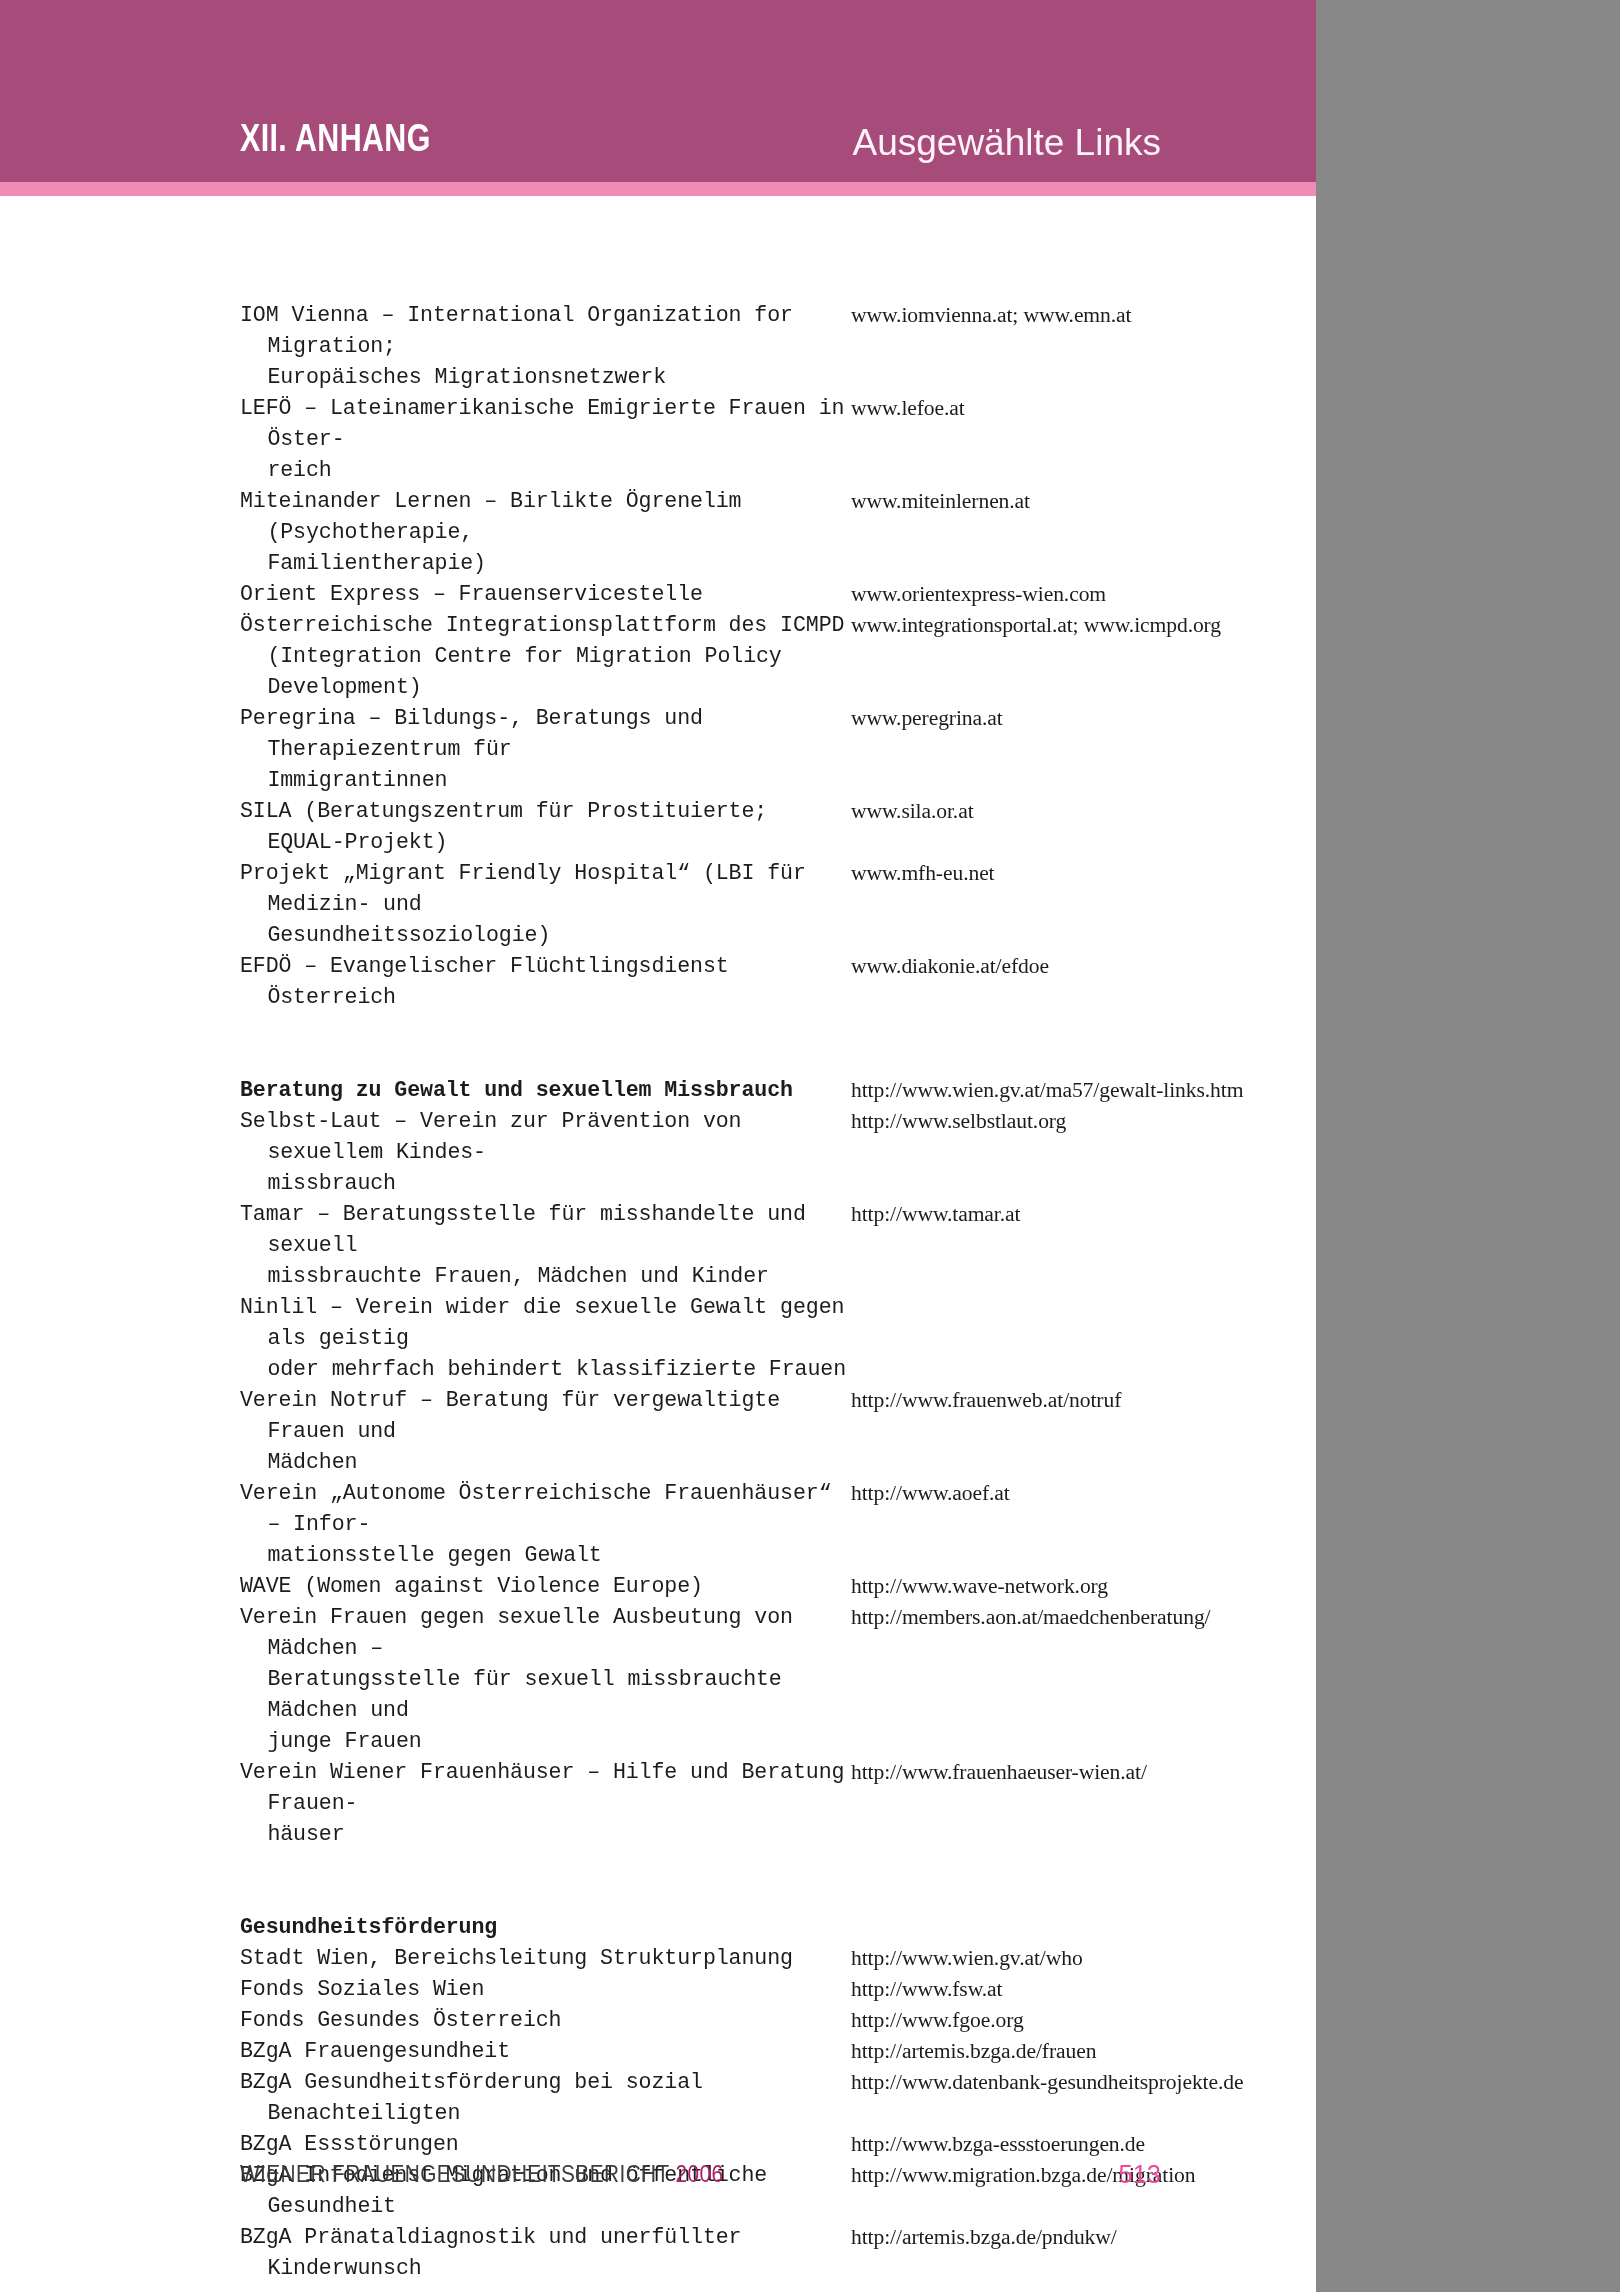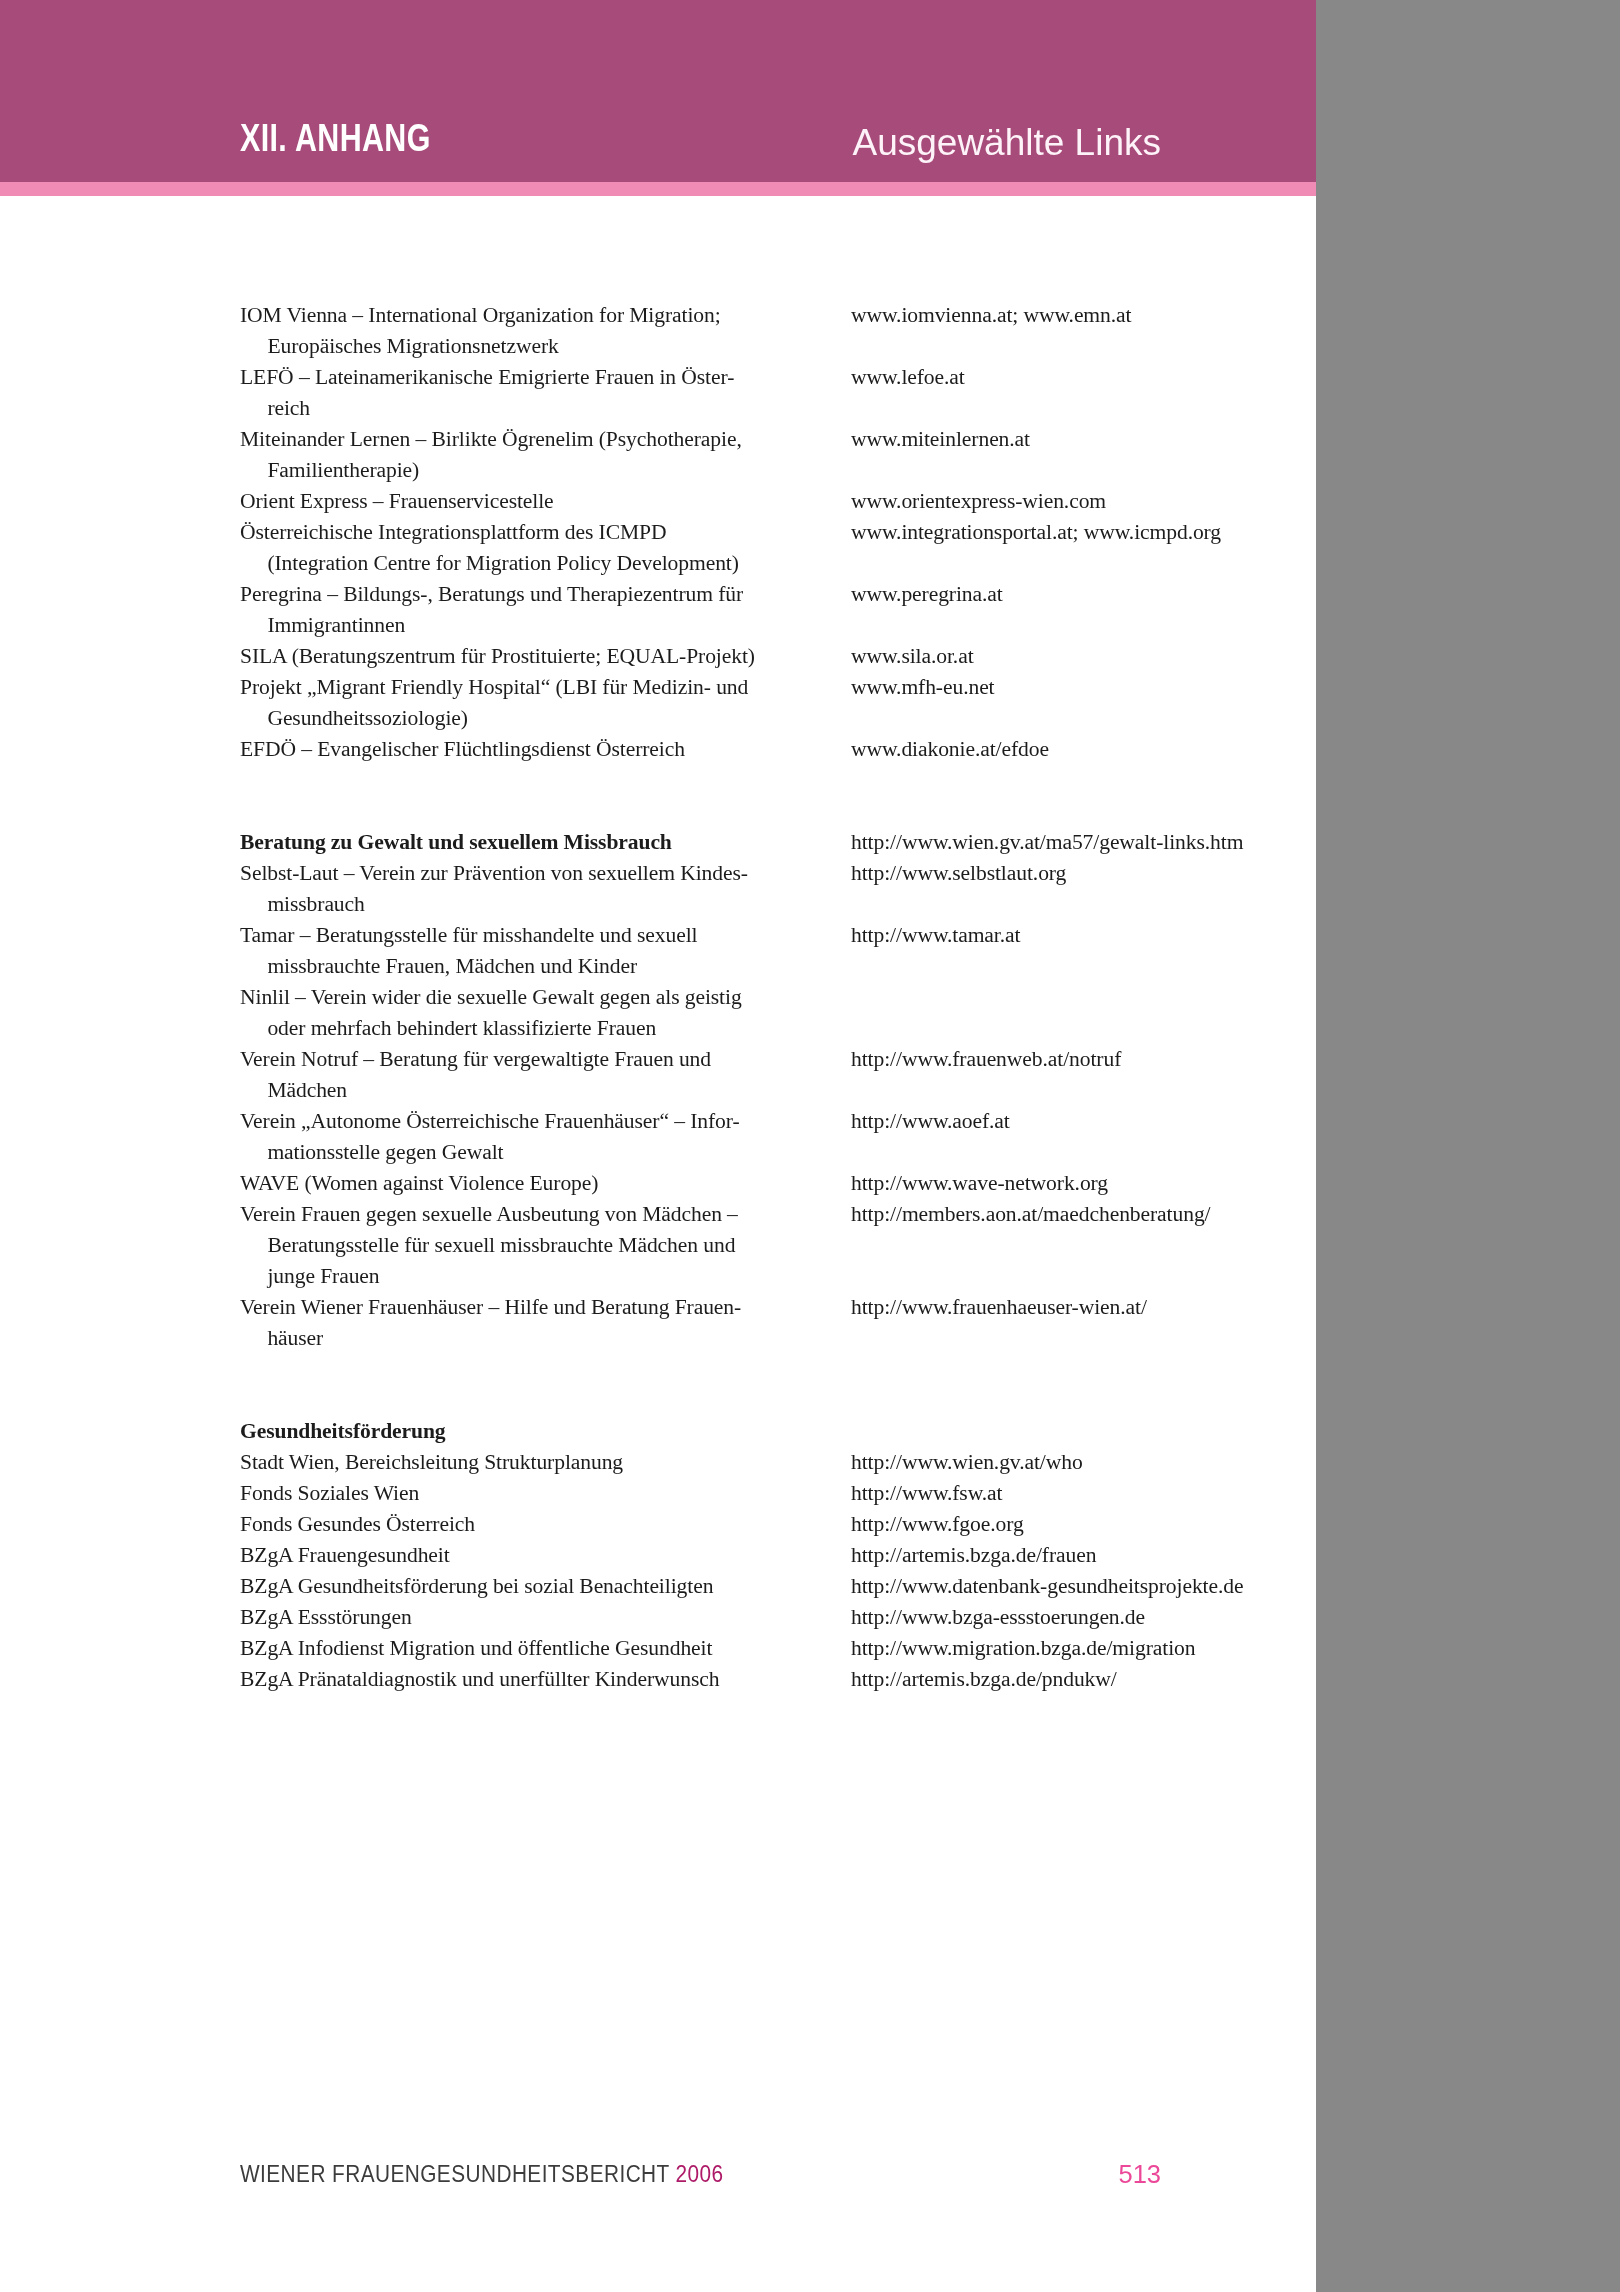--- a/index.html
+++ b/index.html
@@ -22,21 +22,21 @@
     font-family:"Liberation Sans", sans-serif; font-weight:normal;
     font-size:37px; line-height:41px; color:#fdf3f8; white-space:nowrap;margin-left:36px;
   }
   .content {
     position:absolute; left:240px; top:300px; width:1225px;
     font-size:21.6px; line-height:31px; color:#1c1c1c; letter-spacing:-0.1px;
   }
   .section { margin:0; }
   .section + .section { margin-top:62px; }
   .row { display:grid; grid-template-columns:611px 1fr; align-items:start; }
-  .name { white-space:pre-line; padding-left:27.4px; text-indent:-27.4px; }
+  .name { white-space:pre-line; padding-left:27.4px; text-indent:-27.4px;font-family:Liberation Mono, monospace; }
   .heading { font-weight:bold; }
   .url { white-space:nowrap; }
   .footer-left {
     position:absolute; left:240px; top:2160px;
     font-family:"Liberation Sans", sans-serif; font-size:24.5px; line-height:28px;
     color:#3c3c3c; letter-spacing:0.5px; white-space:nowrap;
     transform:scaleX(0.85); transform-origin:left top;
   }
   .footer-left .year { color:#ad1a67; }
   .page-number {

